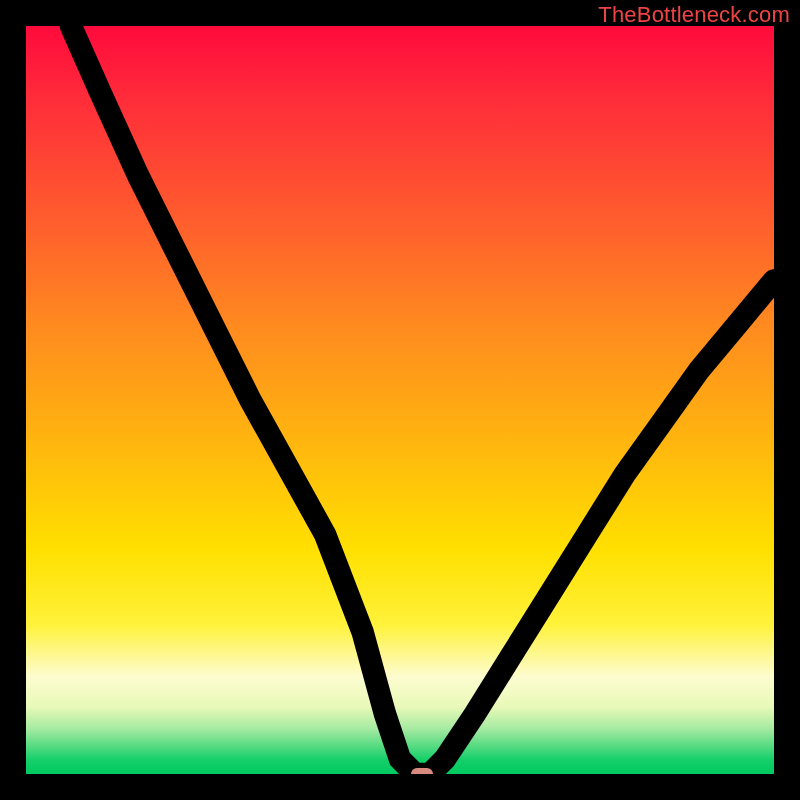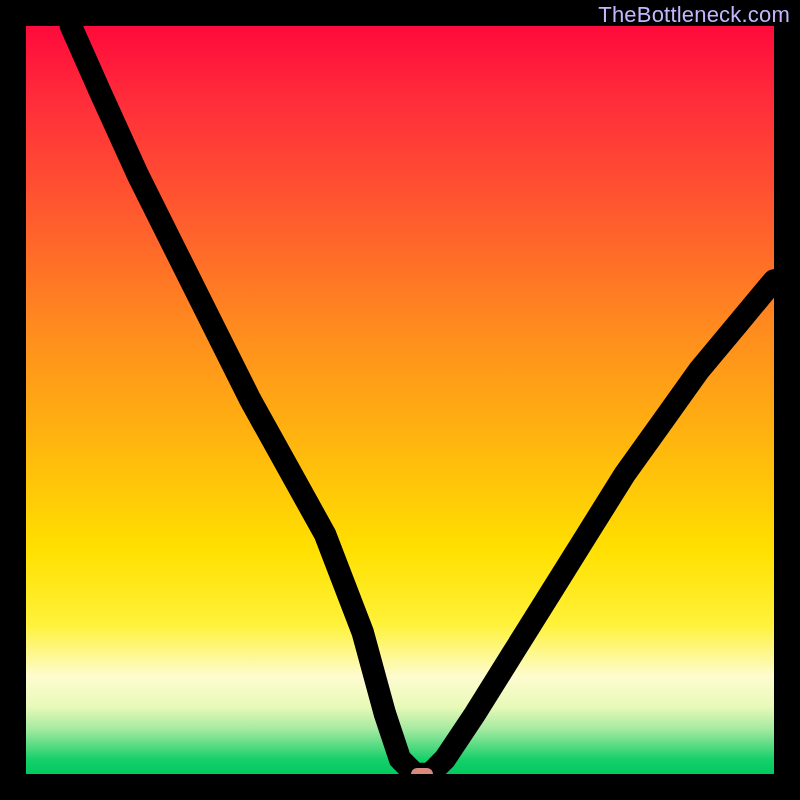--- a/index.html
+++ b/index.html
@@ -64,21 +64,21 @@
     width: 22px;
     height: 12px;
     border-radius: 6px;
     background: #d98a7e; 
     transform: translate(-50%, -50%);
   }
   .watermark {
     position: absolute;
     top: 2px;
     right: 10px;
-    color: #c4b5fd;
+    color: #ef4444;
     font-size: 22px;
     letter-spacing: 0.2px;
     user-select: none;
   }
 </style>
 </head>
 <body>
 
 <div class="stage">
 

